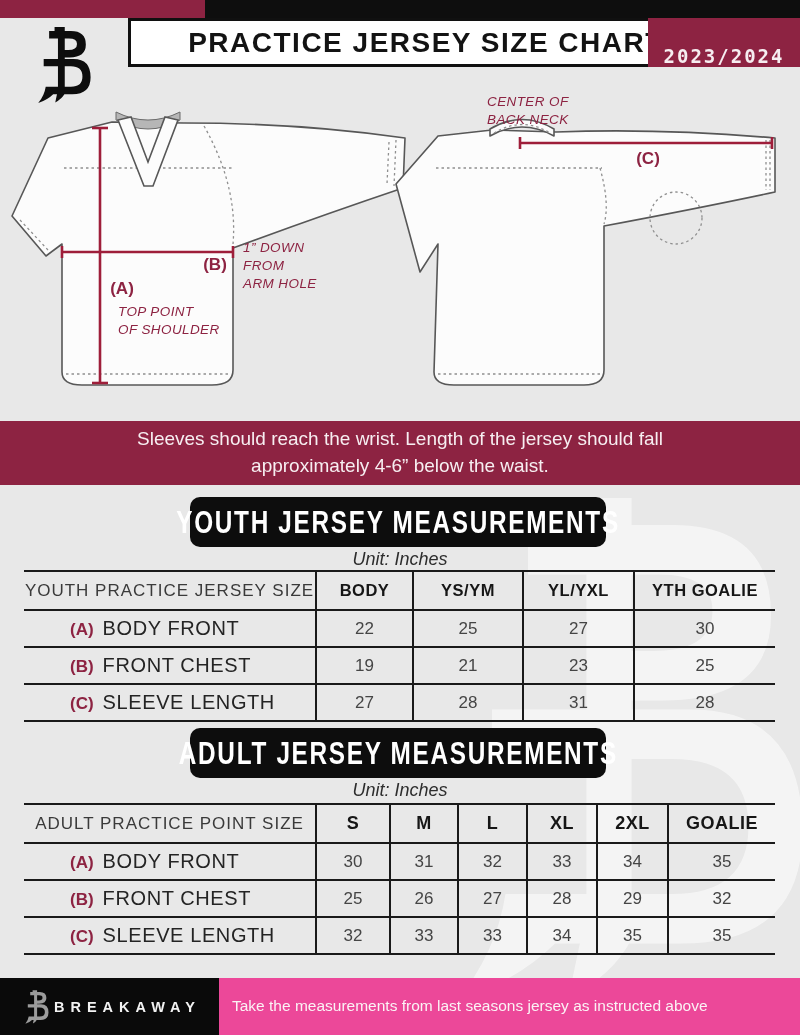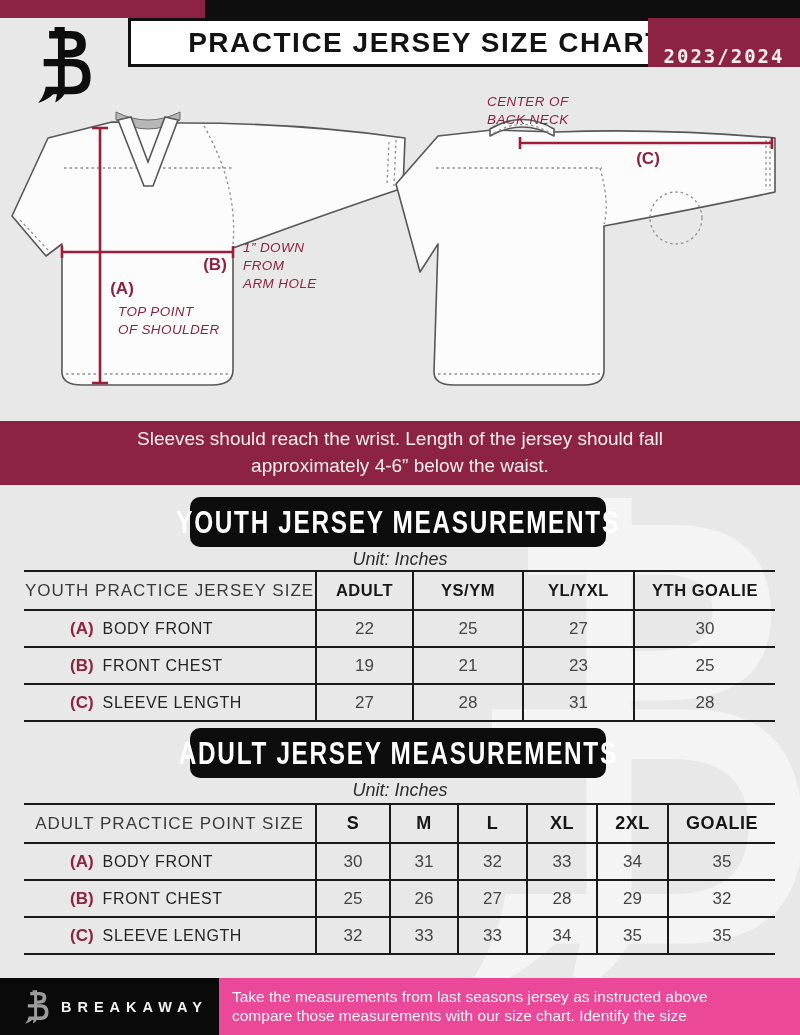--- a/index.html
+++ b/index.html
@@ -68,26 +68,26 @@
   .size-table th+th,.size-table td+td{border-left:2px solid #1a1a1a;}
   .size-table tr.hdr th{height:37px;}
   .size-table tr.row td{height:35px;}
   th.lbl-hdr{
     font-weight:400;color:#3a3a3a;font-size:17px;letter-spacing:1px;white-space:nowrap;
   }
   th.col-hdr{font-weight:700;color:#161616;font-size:16.5px;letter-spacing:.5px;}
   .adult-table th.col-hdr{font-size:18px;}
   td.lbl-cell{text-align:left;padding-left:46px;white-space:nowrap;}
   td.lbl-cell .key{color:#8d2342;font-weight:700;font-size:17px;margin-right:9px;}
-  td.lbl-cell .lbl{color:#242424;font-size:16px;letter-spacing:.6px;}
+  td.lbl-cell .lbl{color:#242424;font-size:20px;letter-spacing:.6px;}
   td.val{color:#454545;font-size:17px;border-radius:11px;}
   
   .footer-black{
     left:0;top:978px;width:219px;height:57px;background:#0a0a0a;z-index:1;
-    display:flex;align-items:center;gap:11px;padding-left:20px;box-sizing:border-box;
+    display:flex;align-items:center;gap:4px;padding-left:20px;box-sizing:border-box;
   }
   .footer-black .logo-footer{width:30px;height:38px;flex:0 0 auto;}
   .footer-black .logo-footer svg{width:100%;height:100%;}
   .brand-text{color:#f2f2f2;font-weight:700;font-size:14.5px;letter-spacing:6px;white-space:nowrap;}
   .footer-maroon{
     left:219px;top:978px;width:581px;height:57px;background:#ec4899;z-index:1;
     display:flex;flex-direction:column;justify-content:center;
     padding-left:13px;box-sizing:border-box;
   }
   .footer-maroon div{color:#fbf3f5;font-size:15.5px;line-height:18.5px;white-space:nowrap;}
@@ -207,21 +207,21 @@
   <colgroup>
     <col style="width:292px">
       <col style="width:97px">
       <col style="width:110px">
       <col style="width:111px">
       <col style="width:141px">
   </colgroup>
   <tbody>
       <tr class="hdr">
     <th class="lbl-hdr">YOUTH PRACTICE JERSEY SIZE</th>
-    <th class="col-hdr">ADULT</th>
+    <th class="col-hdr">BODY</th>
     <th class="col-hdr">YS/YM</th>
     <th class="col-hdr">YL/YXL</th>
     <th class="col-hdr">YTH GOALIE</th>
   </tr>
   <tr class="row">
     <td class="lbl-cell"><span class="key">(A)</span><span class="lbl">BODY FRONT</span></td>
     <td class="val">22</td>
     <td class="val">25</td>
     <td class="val">27</td>
     <td class="val">30</td>
@@ -301,14 +301,13 @@
 <div class="abs footer-black">
   <div class="logo-footer">
     <svg viewBox="0 0 100 120">
         <use href="#blogo" xlink:href="#blogo" fill="#9c9c9c"></use>
       </svg>
   </div>
   <span class="brand-text">BREAKAWAY</span>
 </div>
 <div class="abs footer-maroon">
   <div>Take the measurements from last seasons jersey as instructed above</div>
-  <div>compare those measurements  with our size chart. Identify the size</div>
 </div>
 
 </body></html>

